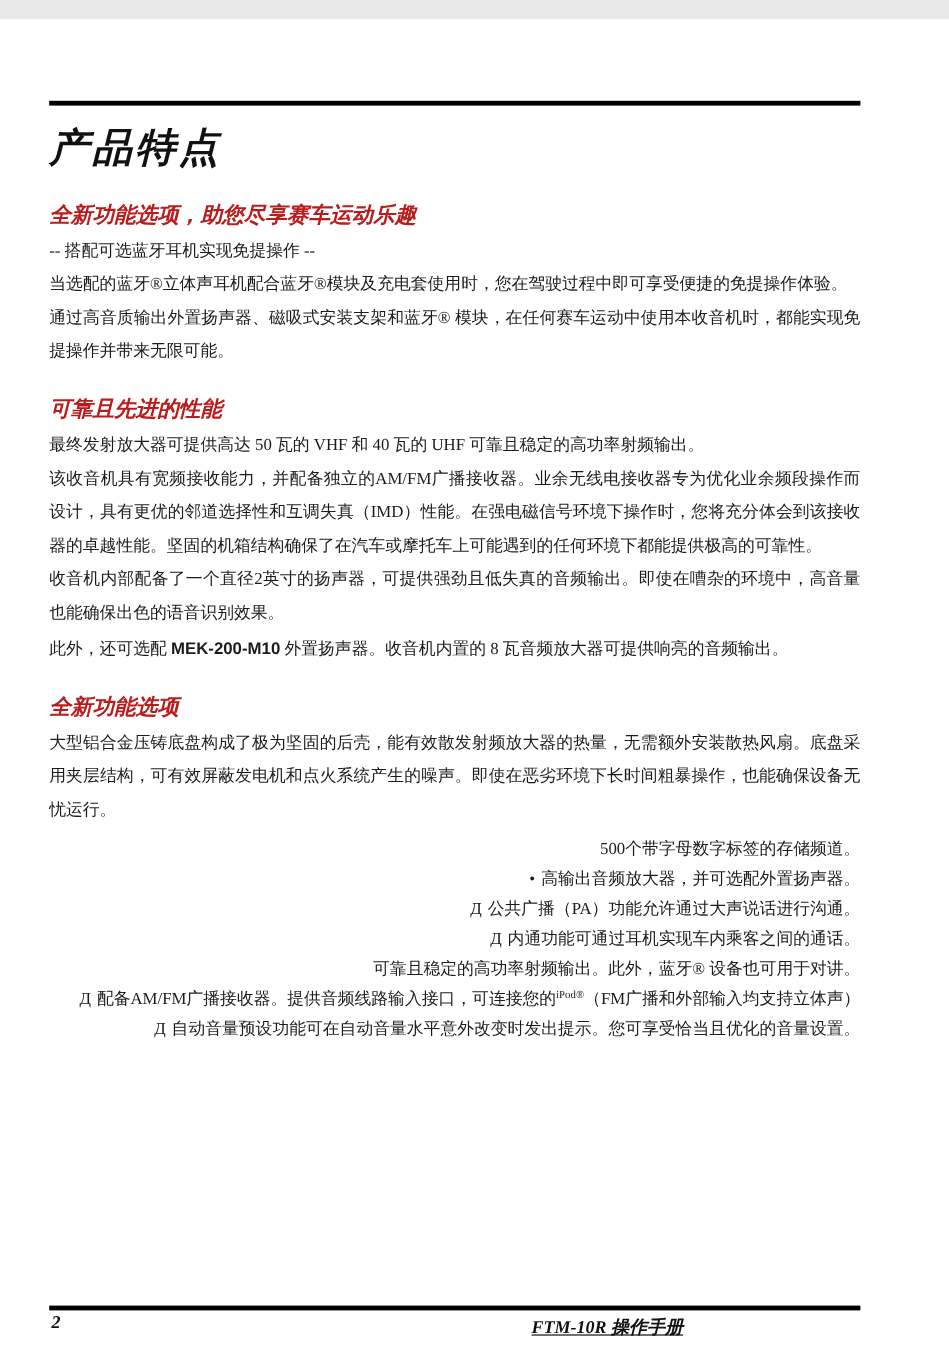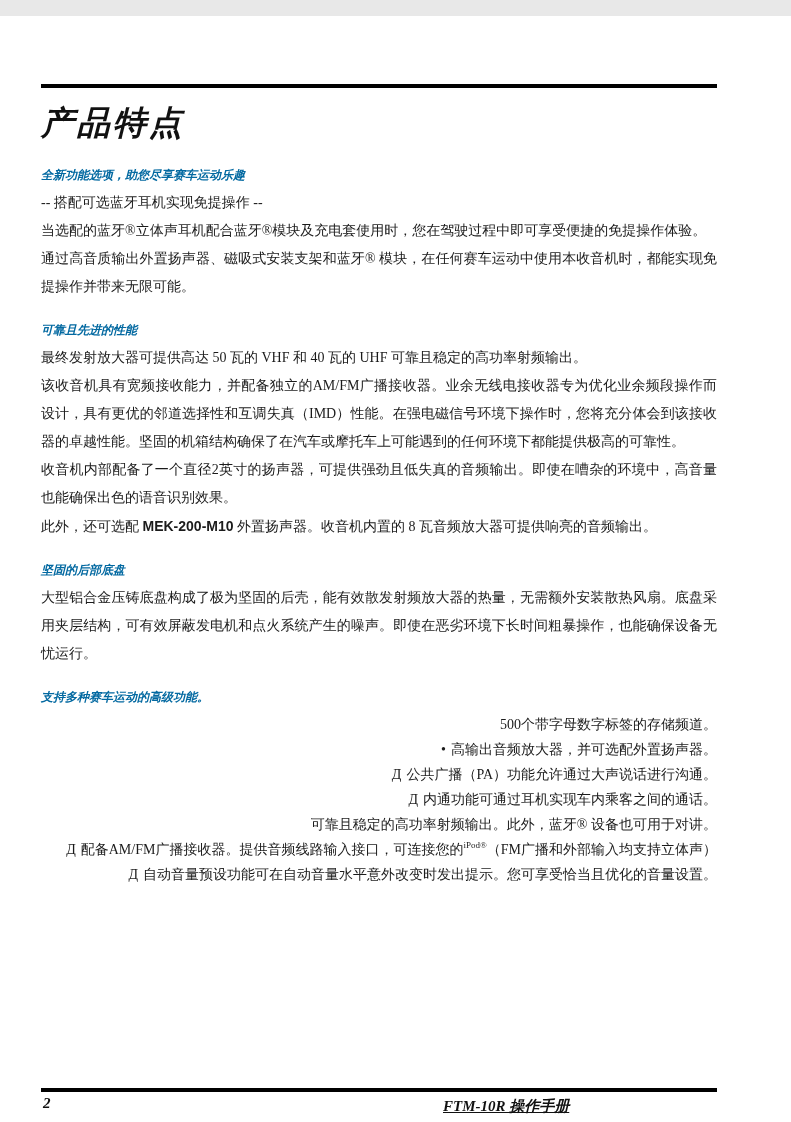--- a/index.html
+++ b/index.html
@@ -29,23 +29,23 @@
     font-weight: bold;
     font-size: 33px;
     letter-spacing: 3px;
     margin: 13px 0 18px 0;
     color: #111;
   }
   h2.sec-heading {
     font-family: Liberation Serif, serif;
     font-style: italic;
     font-weight: bold;
-    font-size: 12px;
+    font-size: 18px;
     margin: 21px 0 5px 0;
-    color: #0369a1;
+    color: #b91c1c;
   }
   section { margin: 0; }
   p.body-text {
     font-size: 14px;
     line-height: 28px;
     margin: 0;
     text-align: justify;
   }
   p.body-text .model-name { font-family: "Liberation Sans", "DejaVu Sans", sans-serif; font-weight: bold; font-style: normal; }
   ul.feature-list {
@@ -99,26 +99,25 @@
       <p class="body-text">最终发射放大器可提供高达 50 瓦的 VHF 和 40 瓦的 UHF 可靠且稳定的高功率射频输出。</p>
       <p class="body-text">该收音机具有宽频接收能力，并配备独立的AM/FM广播接收器。业余无线电接收器专为优化业余频段操作而设计，具有更优的邻道选择性和互调失真（IMD）性能。在强电磁信号环境下操作时，您将充分体会到该接收器的卓越性能。坚固的机箱结构确保了在汽车或摩托车上可能遇到的任何环境下都能提供极高的可靠性。</p>
     </section>
 
     <section>
       <p class="body-text">收音机内部配备了一个直径2英寸的扬声器，可提供强劲且低失真的音频输出。即使在嘈杂的环境中，高音量也能确保出色的语音识别效果。</p>
       <p class="body-text"><span>此外，还可选配 </span><span class="model-name">MEK-200-M10</span><span> 外置扬声器。收音机内置的 8 瓦音频放大器可提供响亮的音频输出。</span></p>
     </section>
 
     <section>
-      <h2 class="sec-heading">坚固的后部底盘</h2>
+      <h2 class="sec-heading">全新功能选项</h2>
       <p class="body-text">大型铝合金压铸底盘构成了极为坚固的后壳，能有效散发射频放大器的热量，无需额外安装散热风扇。底盘采用夹层结构，可有效屏蔽发电机和点火系统产生的噪声。即使在恶劣环境下长时间粗暴操作，也能确保设备无忧运行。</p>
     </section>
 
     <section>
-      <h2 class="sec-heading">支持多种赛车运动的高级功能。</h2>
       <ul class="feature-list">
         <li><span>500个带字母数字标签的存储频道。</span></li>
         <li><span class="marker">•</span><span>高输出音频放大器，并可选配外置扬声器。</span></li>
         <li><span class="marker">Д</span><span>公共广播（PA）功能允许通过大声说话进行沟通。</span></li>
         <li><span class="marker">Д</span><span>内通功能可通过耳机实现车内乘客之间的通话。</span></li>
         <li class="indent"><span>可靠且稳定的高功率射频输出。此外，蓝牙® 设备也可用于对讲。</span></li>
         <li><span class="marker">Д</span><span>配备AM/FM广播接收器。提供音频线路输入接口，可连接您的</span><sup class="sup-brand">iPod®</sup><span>（FM广播和外部输入均支持立体声）</span></li>
         <li><span class="marker">Д</span><span>自动音量预设功能可在自动音量水平意外改变时发出提示。您可享受恰当且优化的音量设置。</span></li>
       </ul>
     </section>

